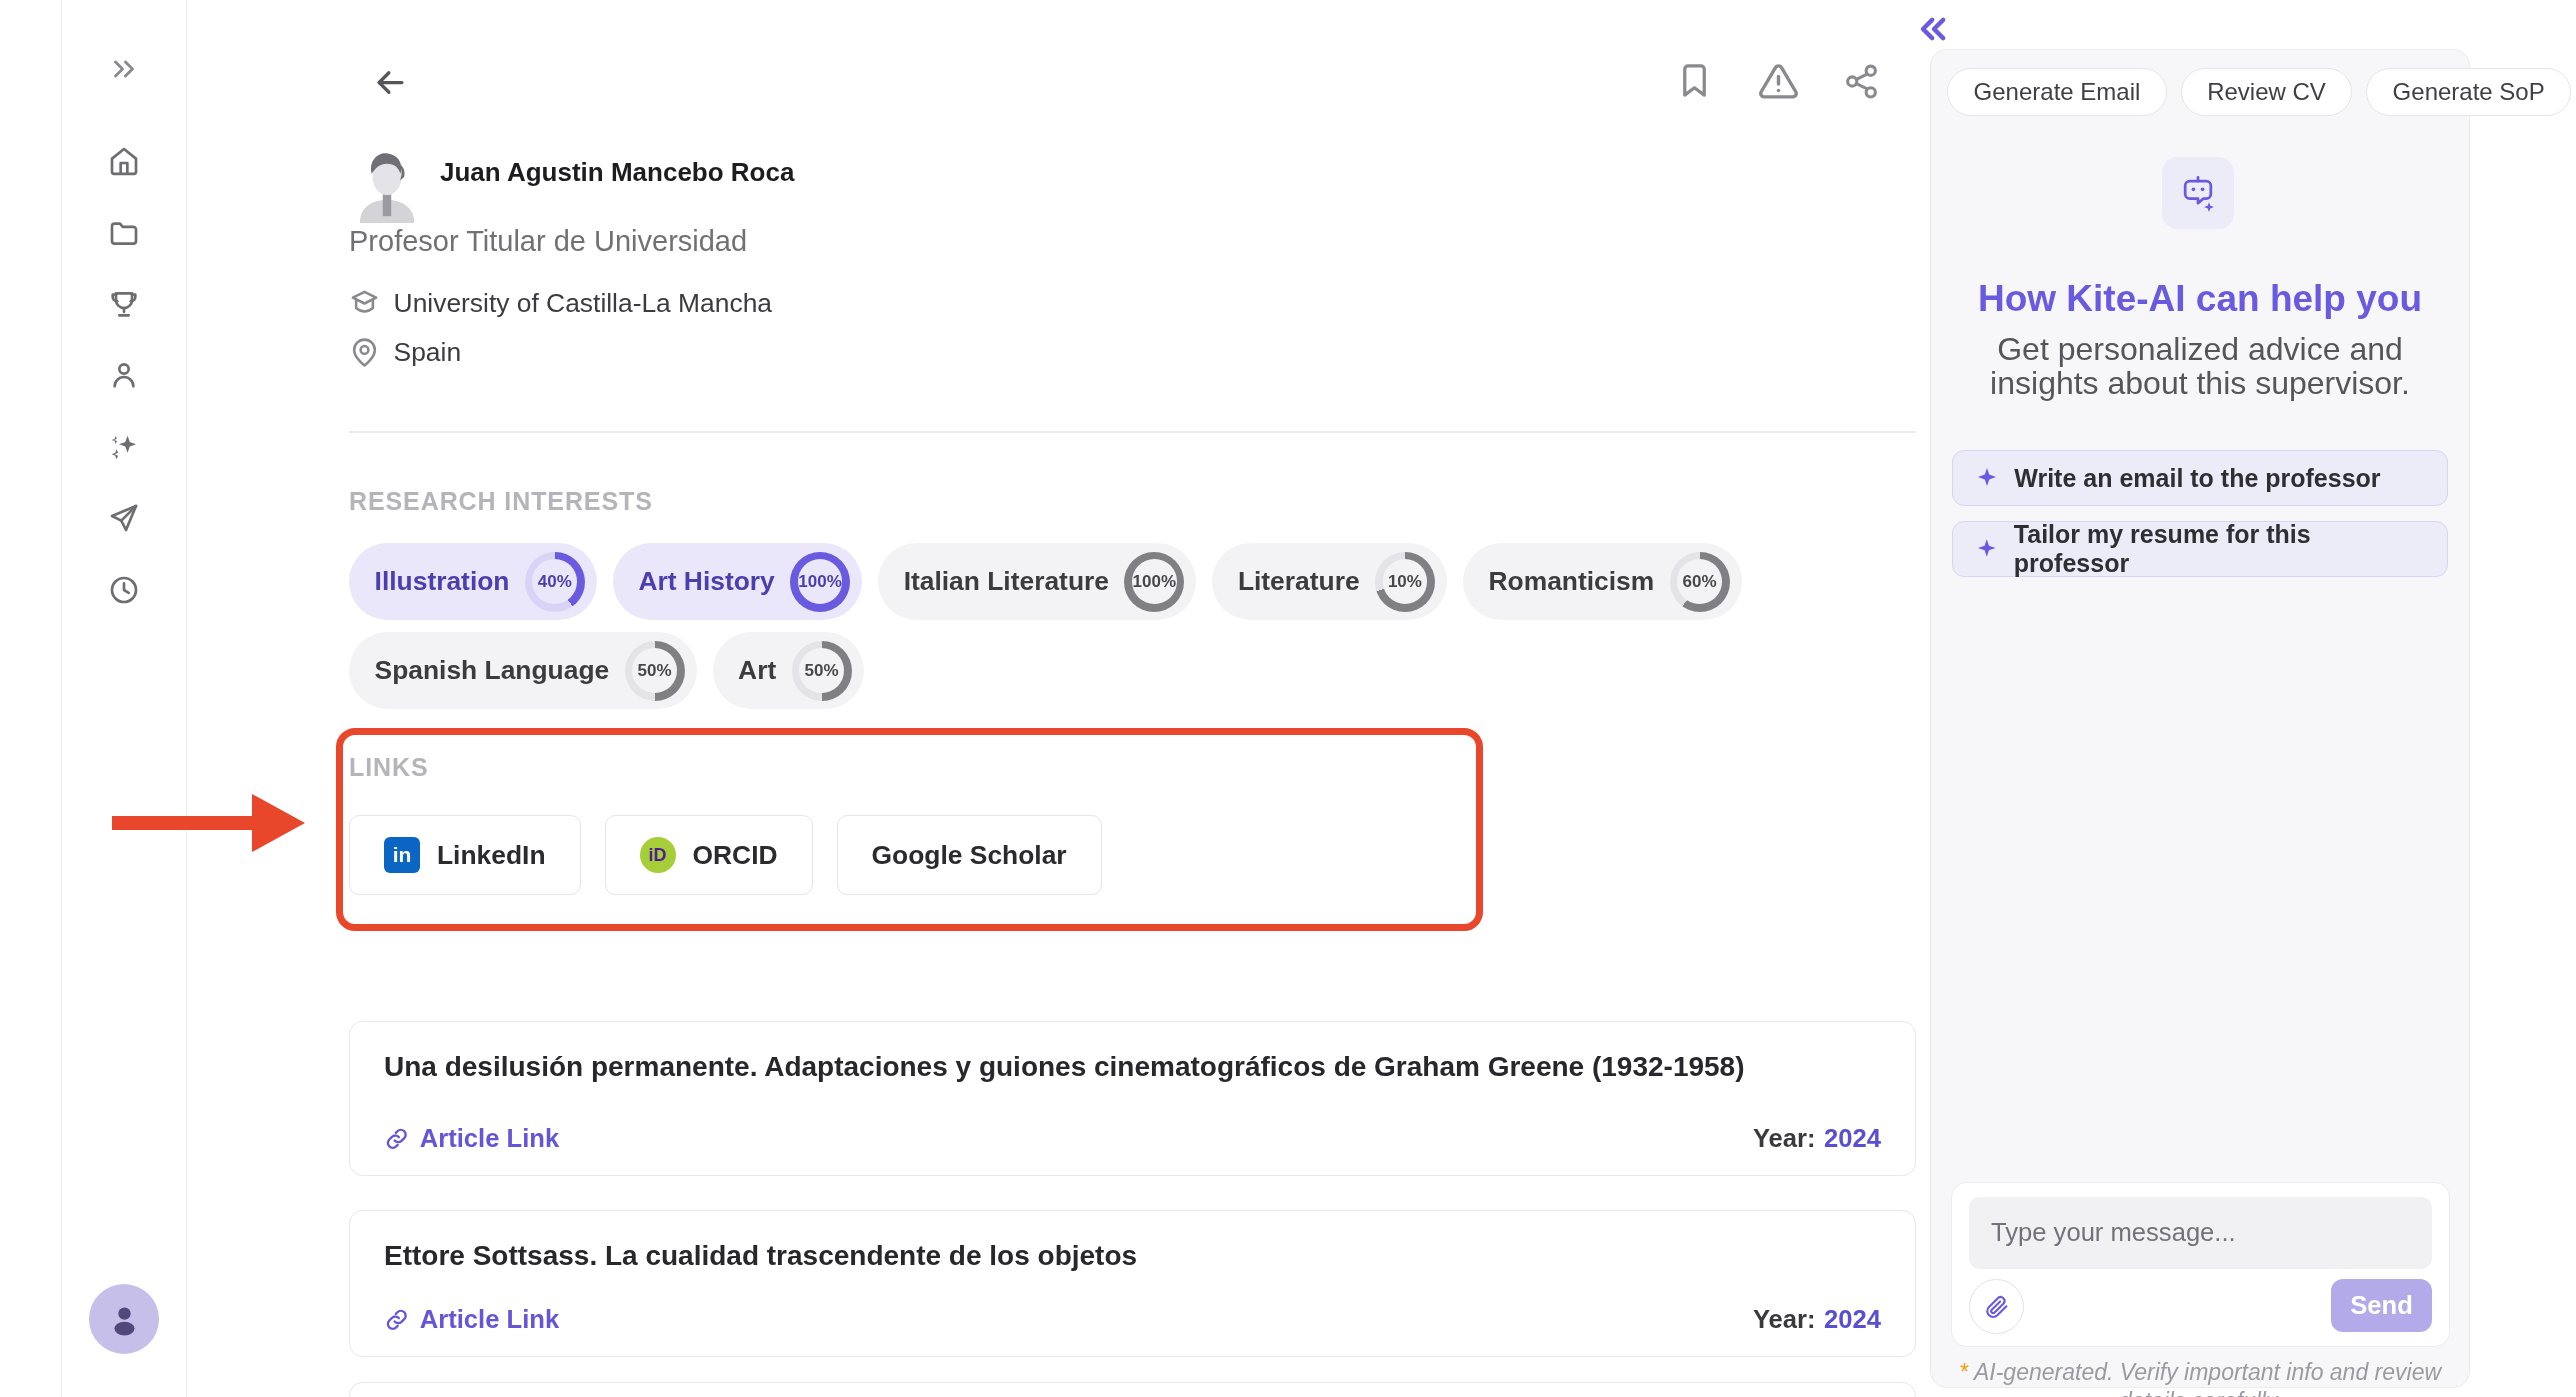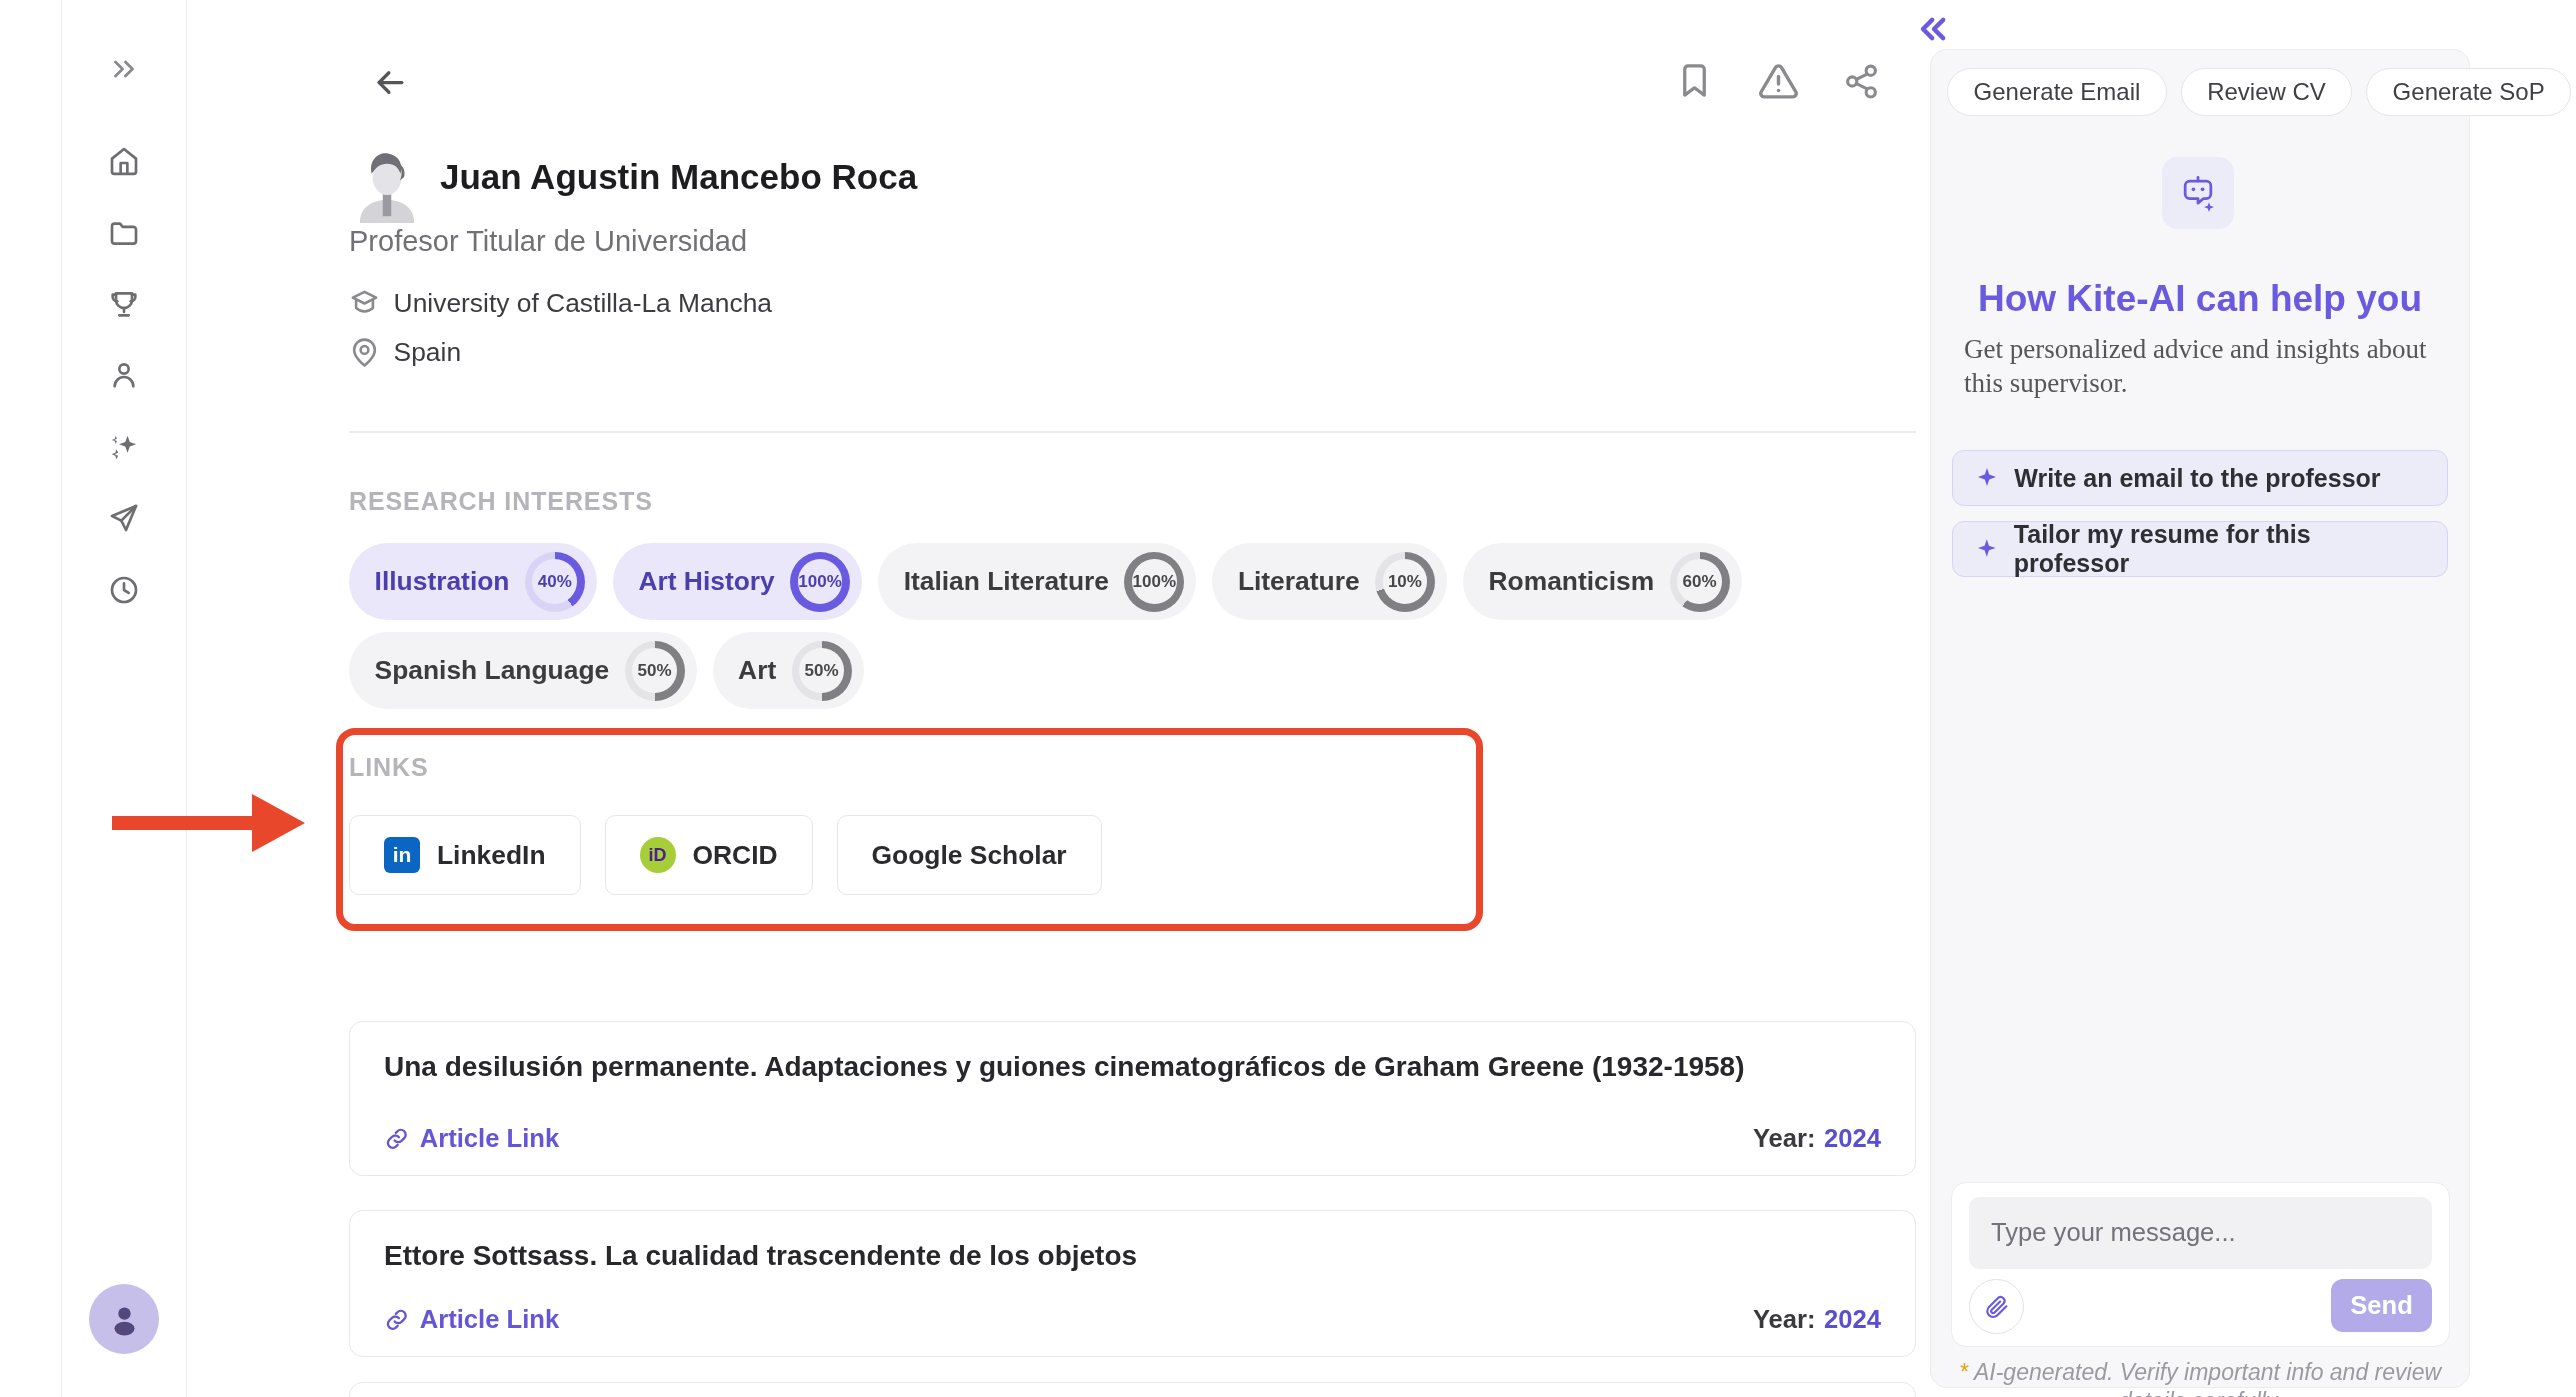--- a/index.html
+++ b/index.html
@@ -10,21 +10,21 @@
 
   
   #left-rail{left:61px;top:0;width:124px;height:1397px;background:#ffffff;
              border-left:1.7px solid #ededf0;border-right:1.7px solid #ededf0;}
   .rail-icon{position:absolute;left:50%;transform:translate(-50%,-50%);cursor:pointer;}
   .rail-avatar{position:absolute;left:50%;transform:translate(-50%,-50%);width:70px;height:70px;border-radius:50%;
                background:#c6bfe9;display:flex;align-items:center;justify-content:center;}
 
   
   .icon-btn{color:#8a8a8e;cursor:pointer;}
-  #profile-name{left:440px;top:157px;font-size:35px;font-weight:700;color:#1d1d20;}
+  #profile-name{left:440px;top:157px;font-size:26px;font-weight:700;color:#1d1d20;}
   #profile-title{left:349px;top:225px;font-size:29px;font-weight:500;color:#707076;}
   .info-row{display:flex;align-items:center;gap:13.6px;font-size:26.4px;color:#3c3c40;}
   .divider{height:1.7px;background:#eaeaee;}
   .section-label{font-size:25px;font-weight:700;letter-spacing:0.9px;color:#b4b4ba;}
 
   
   #chips{left:349px;top:543px;width:1533px;display:flex;flex-wrap:wrap;gap:12px 16px;}
   .chip{display:inline-flex;align-items:center;gap:15.3px;height:77px;padding:0 12px 0 25.6px;
         border-radius:39px;font-size:26.4px;font-weight:600;cursor:pointer;}
   .chip-purple{background:#eae7fa;color:#4b3fae;}
@@ -66,21 +66,21 @@
   
   #ai-panel{left:1930px;top:49px;width:540px;height:1339px;background:#f7f7fa;border:1.7px solid #ebebf0;
             border-radius:17px;box-sizing:border-box;}
   #collapse-btn{left:1912px;top:6.8px;color:#6a5ae0;cursor:pointer;}
   #quick-actions{left:1947px;top:68px;display:flex;gap:13.6px;}
   .pill-btn{height:46px;padding:0 25.6px;display:flex;align-items:center;background:#fff;border:1.7px solid #e5e5ea;
             border-radius:24px;font-size:24px;font-weight:400;color:#3f3f44;cursor:pointer;white-space:nowrap;}
   #robot-tile{left:2162px;top:157px;width:72px;height:72px;border-radius:15.3px;background:#ecebf8;
               display:flex;align-items:center;justify-content:center;}
   #kite-head{left:1930px;top:278px;width:540px;text-align:center;font-size:37px;font-weight:700;color:#6a5ae0;}
-  #kite-desc{left:1964px;top:332px;width:472px;font-size:27px;line-height:34px;color:#55555a;font-family:Liberation Serif, serif;}
+  #kite-desc{left:1964px;top:332px;width:472px;text-align:center;font-size:32px;line-height:34px;color:#55555a;}
   .suggestion{left:1952px;width:496px;height:56px;box-sizing:border-box;display:flex;align-items:center;gap:15.3px;
               padding:0 22px;background:#ecebf8;border:1.7px solid #d9d3f4;border-radius:12px;
               font-size:25px;font-weight:600;color:#2f2f33;cursor:pointer;}
   #chat-card{left:1951px;top:1182px;width:499px;height:165px;background:#fff;border:1.7px solid #ececf1;
              border-radius:15.3px;box-sizing:border-box;padding:13.6px 17px;}
   #chat-input{width:100%;height:72px;box-sizing:border-box;border:none;outline:none;background:#f1f1f4;
               border-radius:10.2px;padding:0 22px;font-size:25.6px;color:#3c3c40;
               font-family:"Liberation Sans","DejaVu Sans",sans-serif;}
   #chat-input::placeholder{color:#72727a;}
   #attach-btn{position:absolute;left:17px;bottom:12px;width:53px;height:53px;border-radius:50%;background:#fff;

